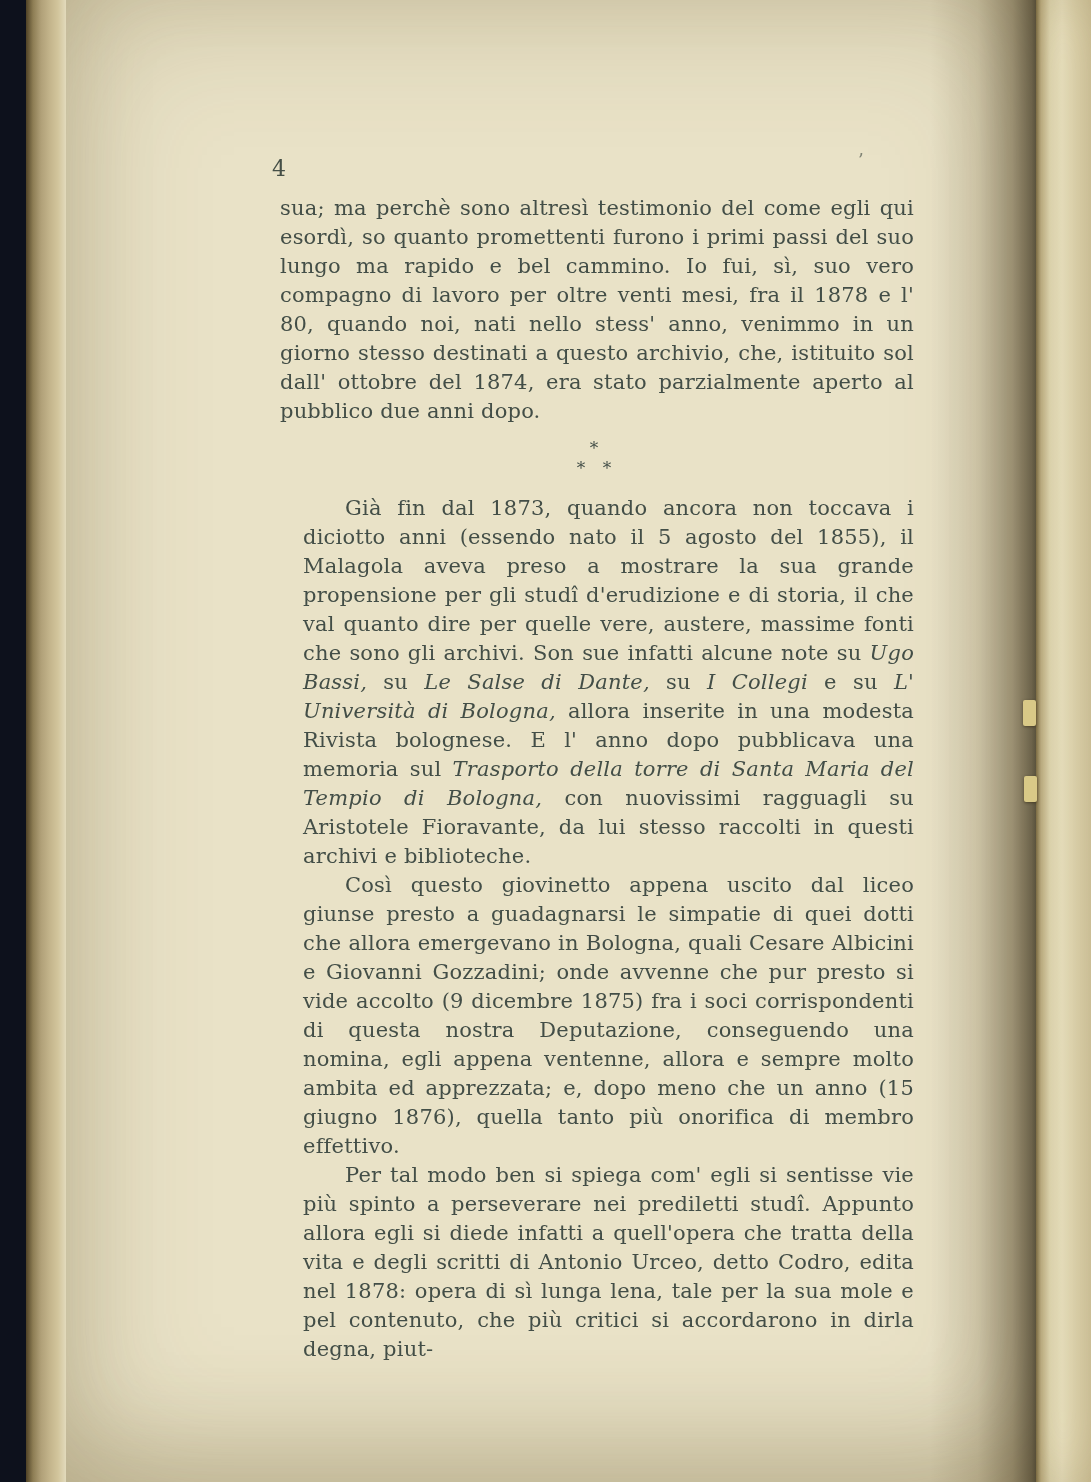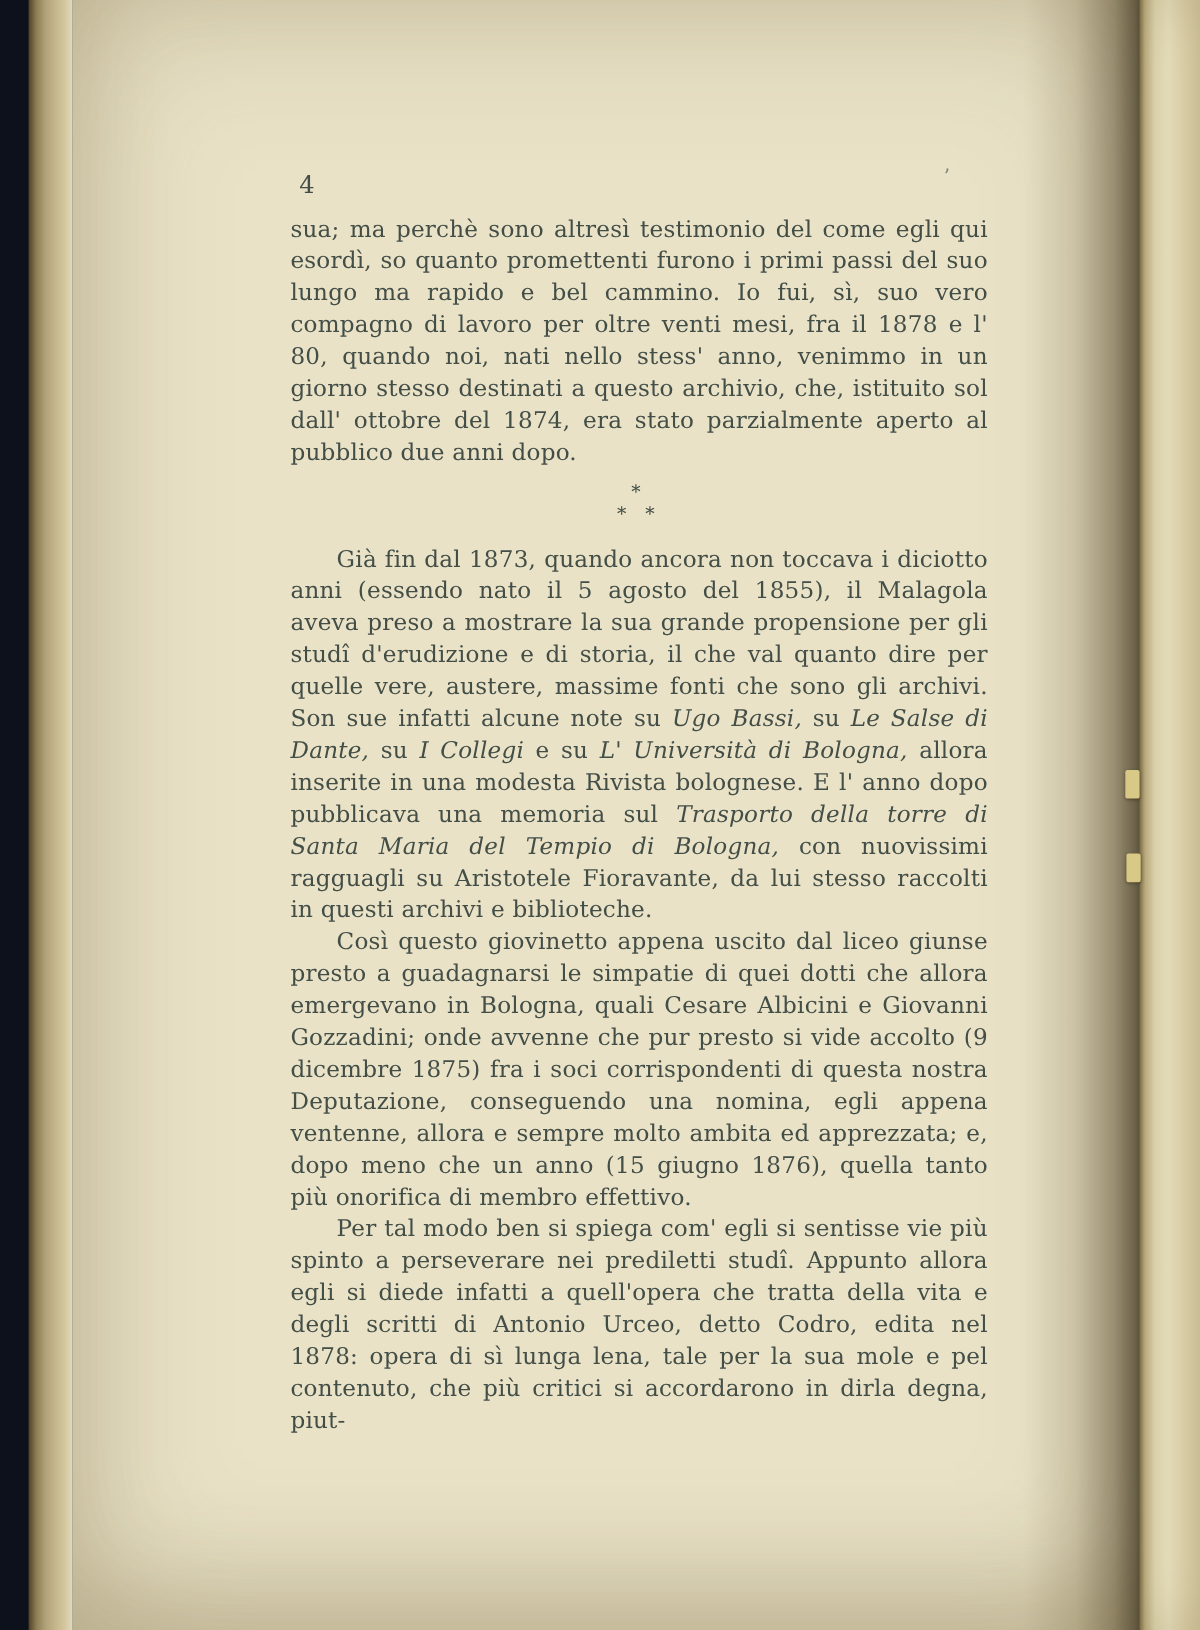--- a/index.html
+++ b/index.html
@@ -95,34 +95,35 @@
   .artifact {
     position: absolute;
     left: 858px;
     top: 150px;
     font-size: 18px;
     color: #5c6258;
     opacity: 0.75;
   }
   .text-block {
     position: absolute;
-    left: 264px;
+    left: 280px;
     top: 194px;
     width: 634px;
     color: #434e47;
     font-size: 21px;
     line-height: 29px;
     text-align: justify;
     letter-spacing: 0.2px;
   }
   .text-block p.para {
     margin: 0;
   }
   .text-block p.para.indent {
     text-indent: 42px;
+    margin-left: 23px;
   }
   .text-block .italic {
     font-style: italic;
   }
   .asterism {
     text-align: center;
     font-size: 17px;
     line-height: 20px;
     margin: 12px 0 16px 0;
     color: #434e47;

